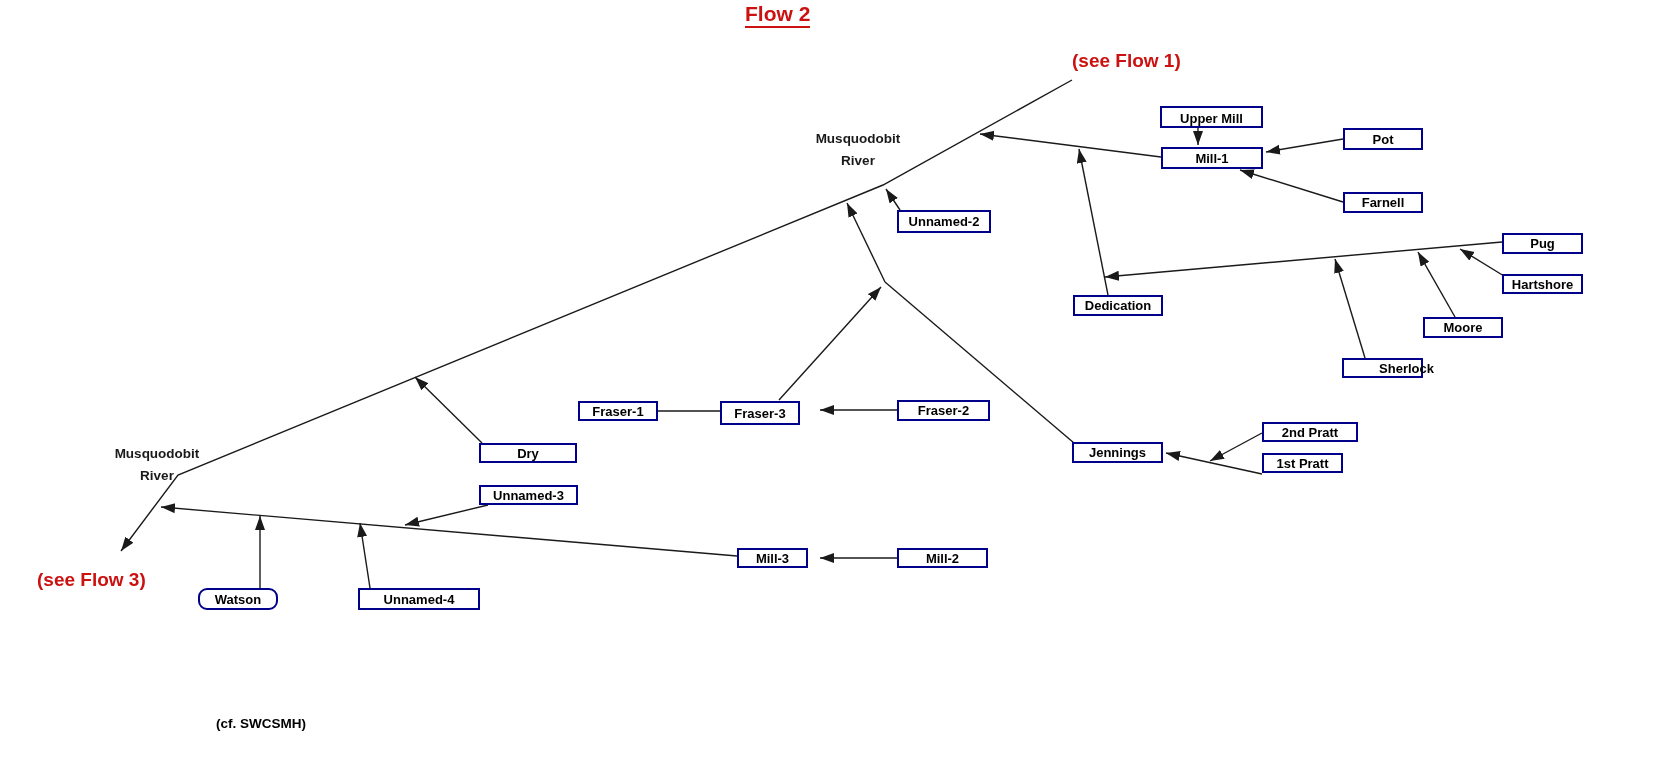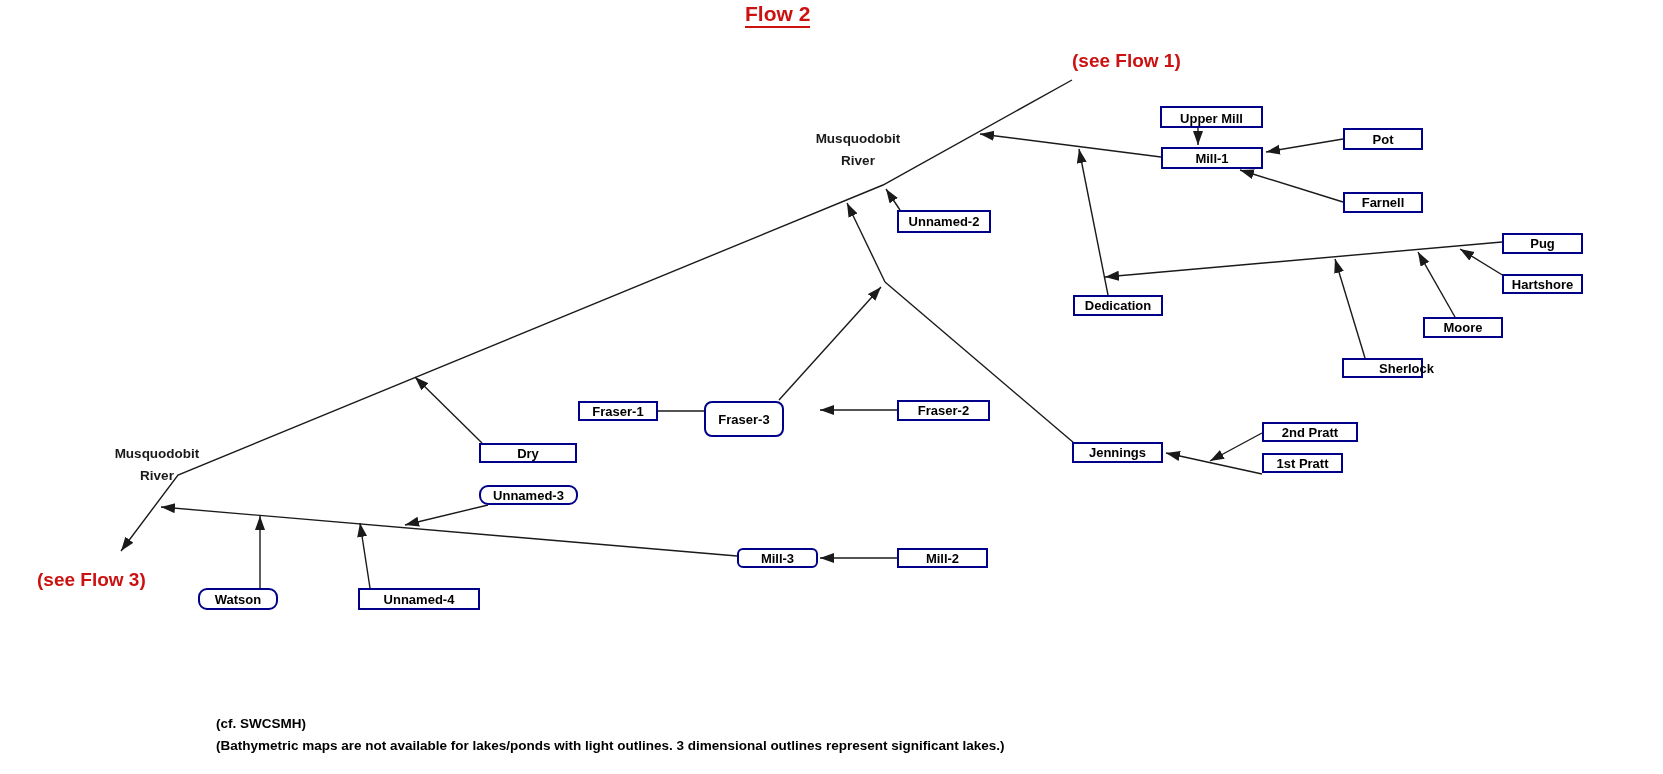--- a/index.html
+++ b/index.html
@@ -102,61 +102,60 @@
       </div>
       <div class="node" style="left: 1423px; top: 317px; width: 80px; height: 21px;">
         <span>Moore</span>
       </div>
       <div class="node" style="left: 1342px; top: 358px; width: 81px; height: 20px; padding-left: 48px;">
         <span>Sherlock</span>
       </div>
       <div class="node" style="left: 578px; top: 401px; width: 80px; height: 20px;">
         <span>Fraser-1</span>
       </div>
-      <div class="node" style="left: 704px; top: 401px; width: 80px; height: 36px; border-radius: 8px;">
+      <div class="node" style="left: 720px; top: 401px; width: 80px; height: 24px;">
         <span>Fraser-3</span>
       </div>
       <div class="node" style="left: 897px; top: 400px; width: 93px; height: 21px;">
         <span>Fraser-2</span>
       </div>
       <div class="node" style="left: 479px; top: 443px; width: 98px; height: 20px;">
         <span>Dry</span>
       </div>
       <div class="node" style="left: 1072px; top: 442px; width: 91px; height: 21px;">
         <span>Jennings</span>
       </div>
       <div class="node" style="left: 1262px; top: 422px; width: 96px; height: 20px;">
         <span>2nd Pratt</span>
       </div>
       <div class="node" style="left: 1262px; top: 453px; width: 81px; height: 20px;">
         <span>1st Pratt</span>
       </div>
-      <div class="node" style="left: 479px; top: 485px; width: 99px; height: 20px; border-radius: 9px;">
+      <div class="node" style="left: 479px; top: 485px; width: 99px; height: 20px;">
         <span>Unnamed-3</span>
       </div>
       <div class="node" style="left: 198px; top: 588px; width: 80px; height: 22px; border-radius: 9px;">
         <span>Watson</span>
       </div>
       <div class="node" style="left: 358px; top: 588px; width: 122px; height: 22px; justify-content: center;">
         <span>Unnamed-4</span>
       </div>
-      <div class="node" style="left: 737px; top: 548px; width: 81px; height: 20px; border-radius: 6px;">
+      <div class="node" style="left: 737px; top: 548px; width: 71px; height: 20px;">
         <span>Mill-3</span>
       </div>
       <div class="node" style="left: 897px; top: 548px; width: 91px; height: 20px;">
         <span>Mill-2</span>
       </div>
     </div>
   <div>
       <div class="river-label" style="left: 798px; top: 128px;">
         <div>Musquodobit</div>
         <div>River</div>
       </div>
       <div class="river-label" style="left: 97px; top: 443px;">
         <div>Musquodobit</div>
         <div>River</div>
       </div>
     </div>
 
   <div class="footnote l1">(cf. SWCSMH)</div>
-  <div class="footnote l2">(Bathymetric maps are not available for lakes/ponds with light outlines. 3 dimensional outlines represent significant lakes.)</div>
 
 </div>
 
 </body></html>

